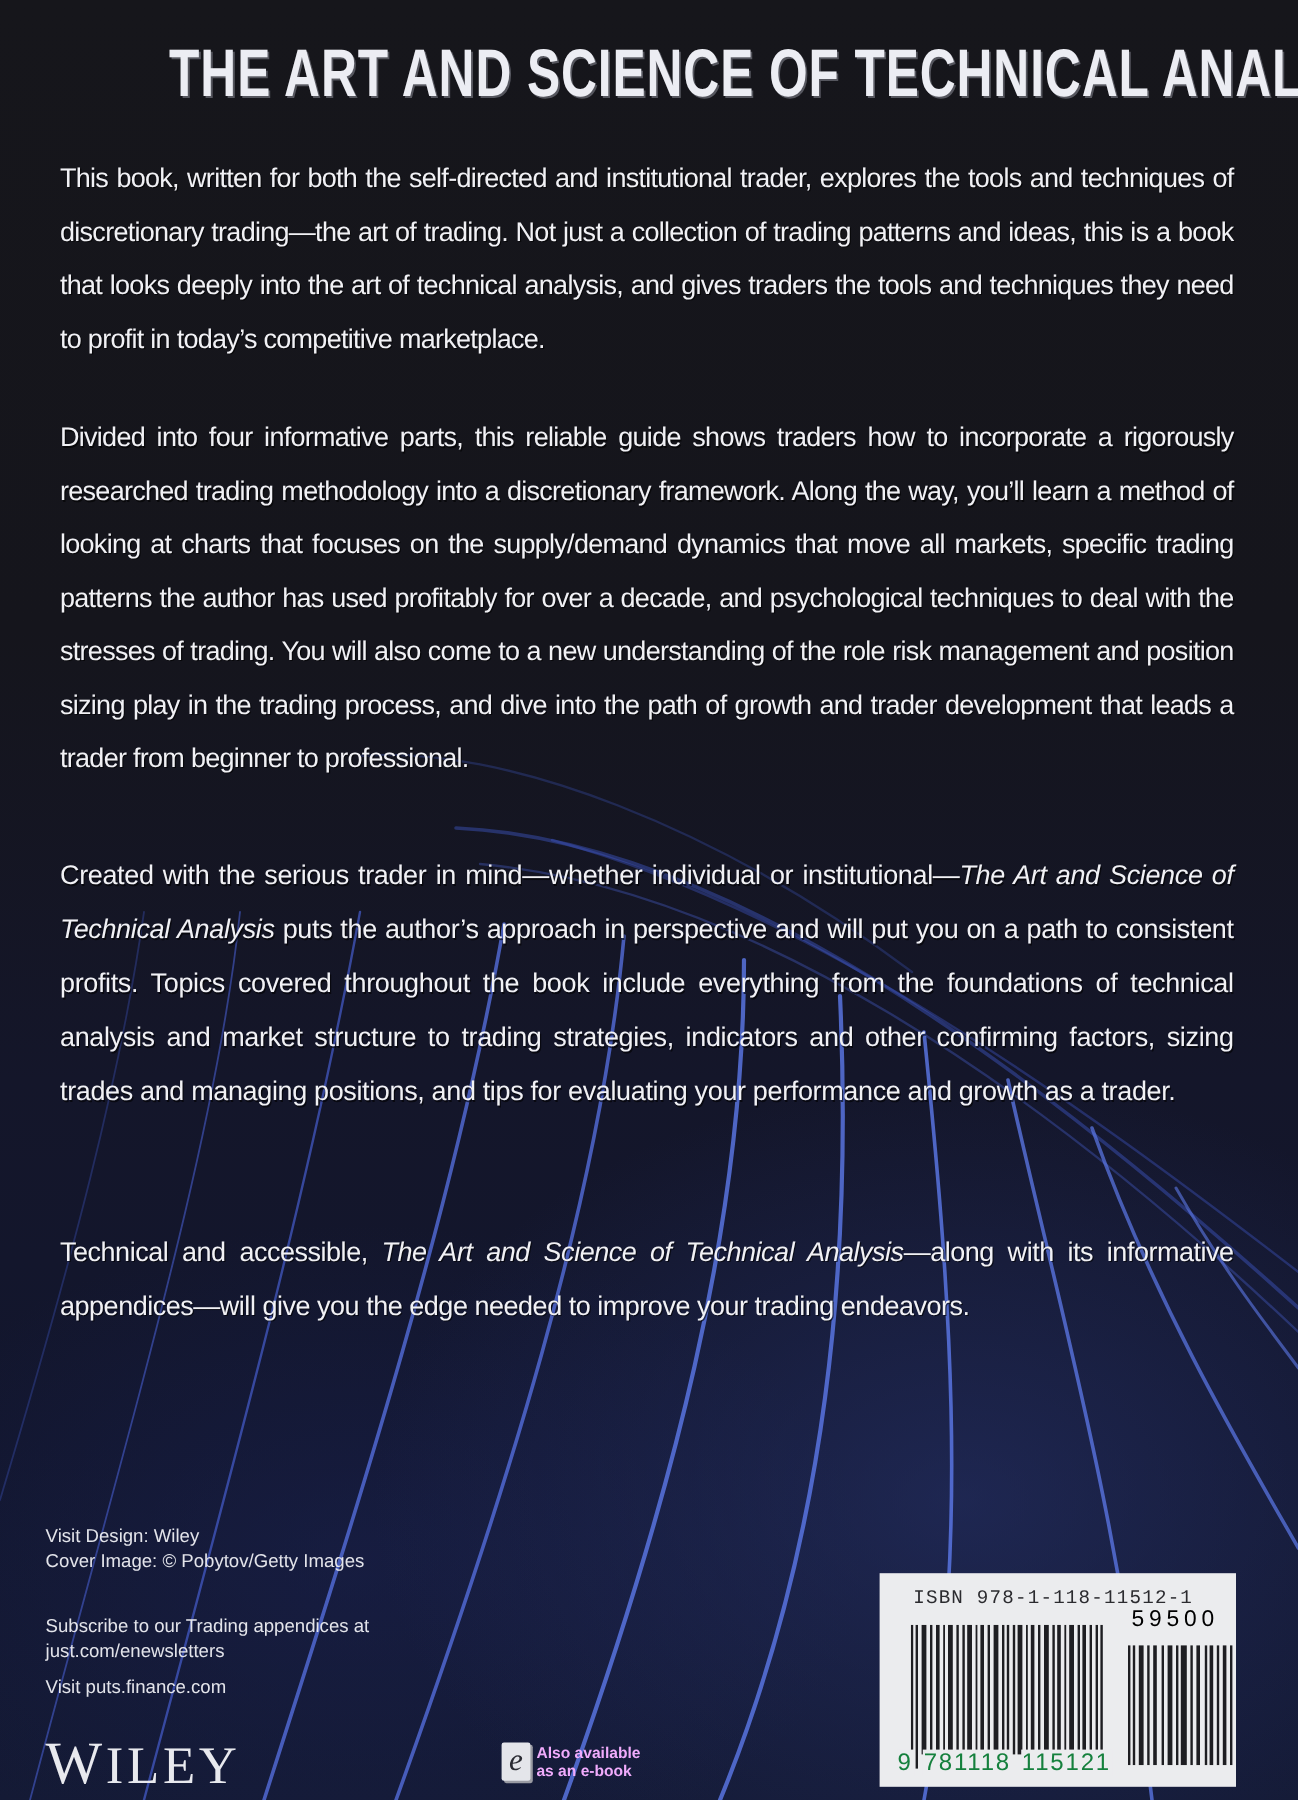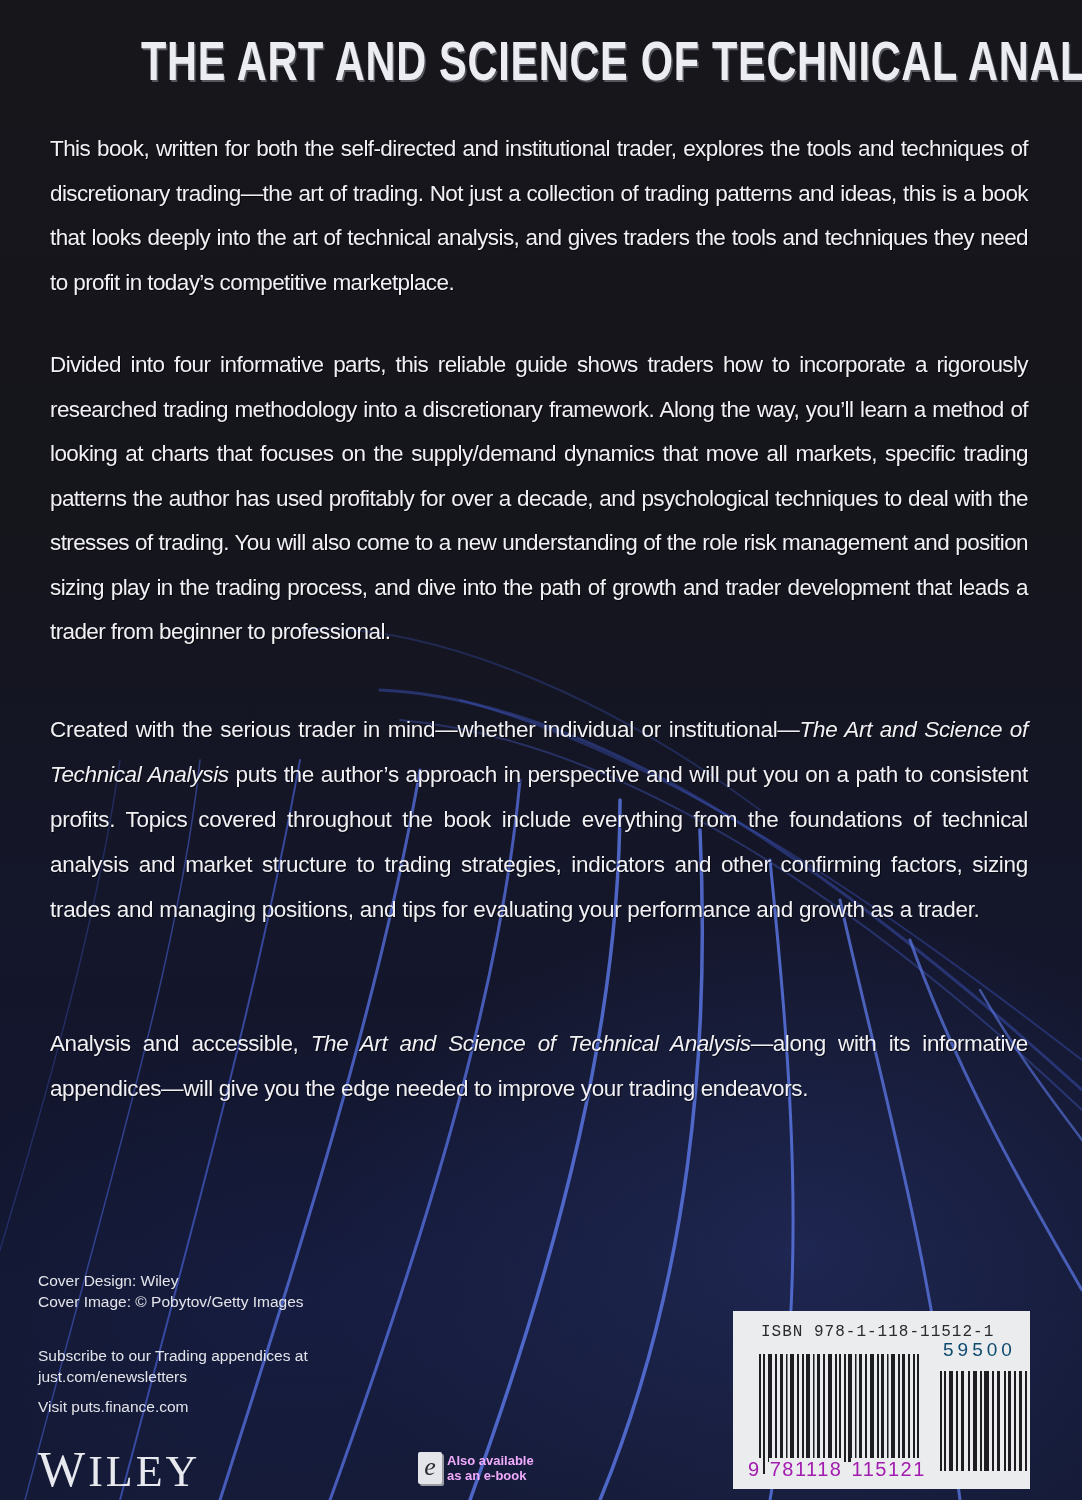--- a/index.html
+++ b/index.html
@@ -62,27 +62,27 @@
   .barcode-box {
     position: absolute; left: 733px; top: 1311px; width: 297px; height: 178px;
     background: #ebecee;
   }
   .isbn-text {
     position: absolute; left: 28px; top: 12px;
     font-family: "Liberation Mono", monospace; font-size: 16px; color: #2b2b2f; letter-spacing: 1px;
   }
   .price-text {
     position: absolute; left: 210px; top: 28px;
-    font-family: "Liberation Sans", sans-serif; font-size: 19px; color: #0c4a6e; letter-spacing: 4px; text-align: right;
+    font-family: "Liberation Sans", sans-serif; font-size: 19px; color: #000000; letter-spacing: 4px; text-align: right;
   }
   .bars1 { position: absolute; left: 26px; top: 43px; width: 162px; height: 120px; }
   .bars2 { position: absolute; left: 205px; top: 60px; width: 92px; height: 100px; }
   .ean-text {
     position: absolute; left: 14px; top: 147px;
-    font-family: "Liberation Sans", sans-serif; font-size: 20px; color: #a21caf;
+    font-family: "Liberation Sans", sans-serif; font-size: 20px; color: #15803d;
     background: transparent; letter-spacing: 1.5px;
   }
   .ean-text span { background: #ebecee; padding: 0 1px; }
 </style>
 </head>
 <body>
 
 <div class="bg"></div>
 
 <svg class="streaks" viewBox="0 0 1082 1500">
@@ -105,24 +105,24 @@
     <path d="M980 990 C 1020 1060, 1060 1110, 1082 1140" stroke="#5d79ea" stroke-opacity="0.6" stroke-width="2.5"></path>
     <path d="M120 760 C 100 900, 60 1050, 0 1250" stroke="#3e56c4" stroke-opacity="0.35" stroke-width="1.5"></path>
   </g>
 </svg>
 
 <div class="title">THE ART AND SCIENCE OF TECHNICAL ANALYSIS</div>
 
 <div class="para p1">This book, written for both the self-directed and institutional trader, explores the tools and techniques of discretionary trading—the art of trading. Not just a collection of trading patterns and ideas, this is a book that looks deeply into the art of technical analysis, and gives traders the tools and techniques they need to profit in today’s competitive marketplace.</div>
 <div class="para p2">Divided into four informative parts, this reliable guide shows traders how to incorporate a rigorously researched trading methodology into a discretionary framework. Along the way, you’ll learn a method of looking at charts that focuses on the supply/demand dynamics that move all markets, specific trading patterns the author has used profitably for over a decade, and psychological techniques to deal with the stresses of trading. You will also come to a new understanding of the role risk management and position sizing play in the trading process, and dive into the path of growth and trader development that leads a trader from beginner to professional.</div>
 <div class="para p3"><span>Created with the serious trader in mind—whether individual or institutional—</span><i>The Art and Science of Technical Analysis</i><span> puts the author’s approach in perspective and will put you on a path to consistent profits. Topics covered throughout the book include everything from the foundations of technical analysis and market structure to trading strategies, indicators and other confirming factors, sizing trades and managing positions, and tips for evaluating your performance and growth as a trader.</span></div>
-<div class="para p4"><span>Analysis and accessible, </span><i>The Art and Science of Technical Analysis</i><span>—along with its informative appendices—will give you the edge needed to improve your trading endeavors.</span></div>
+<div class="para p4"><span>Technical and accessible, </span><i>The Art and Science of Technical Analysis</i><span>—along with its informative appendices—will give you the edge needed to improve your trading endeavors.</span></div>
 
 <div class="credits c1">
-  <div>Cover Design: Wiley</div>
+  <div>Visit Design: Wiley</div>
   <div>Cover Image: © Pobytov/Getty Images</div>
 </div>
 <div class="credits c2">
   <div>Subscribe to our Trading appendices at</div>
   <div>just.com/enewsletters</div>
 </div>
 <div class="credits c3">Visit puts.finance.com</div>
 
 <div class="wiley"><span class="big">W</span><span>ILEY</span></div>
 

